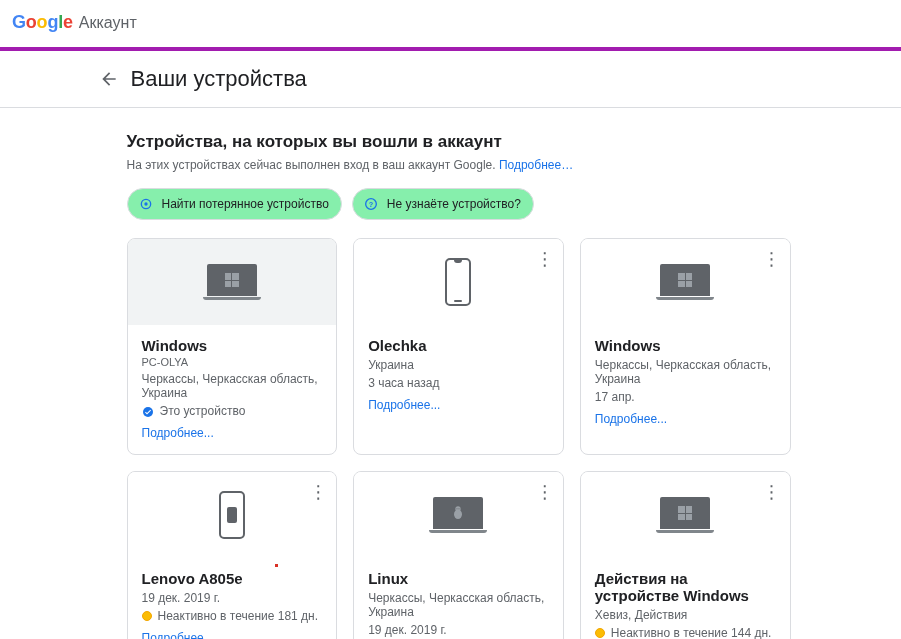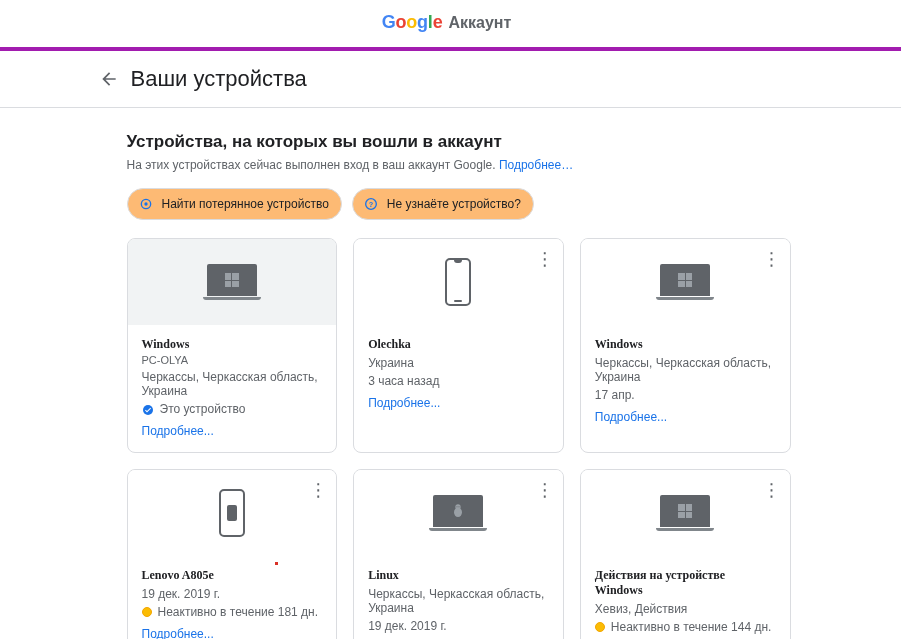--- a/index.html
+++ b/index.html
@@ -18,38 +18,36 @@
     font-family:Arial,Helvetica,sans-serif;
     color:var(--text);
     background:#fff;
     font-size:13px;
   }
   
   .header{
     display:flex;
     align-items:center;
     padding:12px 20px 14px 12px;
-    justify-content:center;
   }
   .g-logo{
     font-size:18px;
     font-weight:bold;
     letter-spacing:-0.2px;
   }
   .g-logo span:nth-child(1){color:#4285F4}
   .g-logo span:nth-child(2){color:#EA4335}
   .g-logo span:nth-child(3){color:#FBBC05}
   .g-logo span:nth-child(4){color:#4285F4}
   .g-logo span:nth-child(5){color:#34A853}
   .g-logo span:nth-child(6){color:#EA4335}
   .h-title{
     margin-left:6px;
     font-size:16px;
     color:#5f6368;
-    font-weight:bold;
   }
   
   .titlebar{
     border-bottom:1px solid var(--border);
     border-top:4px solid #a21caf;
   }
   .titlebar-inner{
     max-width:720px;
     margin:0 auto;
     padding:10px 20px 10px 0;
@@ -91,21 +89,21 @@
   
   .chips{
     display:flex;gap:10px;margin-bottom:18px;
   }
   .chip{
     border:1px solid var(--border);
     border-radius:18px;
     padding:7px 12px 7px 10px;
     display:flex;align-items:center;gap:8px;
     font-size:12px;color:var(--text);
-    cursor:pointer;background:#fdba74;
+    cursor:pointer;background:#86efac;
   }
   .chip svg{width:16px;height:16px;display:block}
   
   .grid{
     display:grid;
     grid-template-columns:repeat(3,1fr);
     gap:16px;
   }
   .card{
     border:1px solid var(--border);
@@ -132,24 +130,23 @@
   }
   .card:first-child .card-img{background:var(--shaded)}
   .card-body{
     padding:12px 14px 14px 14px;
     display:flex;flex-direction:column;
     gap:4px;
     font-size:12px;
     color:var(--muted);
   }
   .dev-name{
-    font-size:12px;
+    font-size:15px;
     color:var(--text);
     font-weight:bold;
-    font-family:Liberation Serif, serif;
   }
   .dev-sub{
     font-size:11px;
     color:var(--muted);
     margin-top:-2px;
   }
   .status{
     display:flex;align-items:flex-start;gap:6px;
     font-size:12px;
   }

